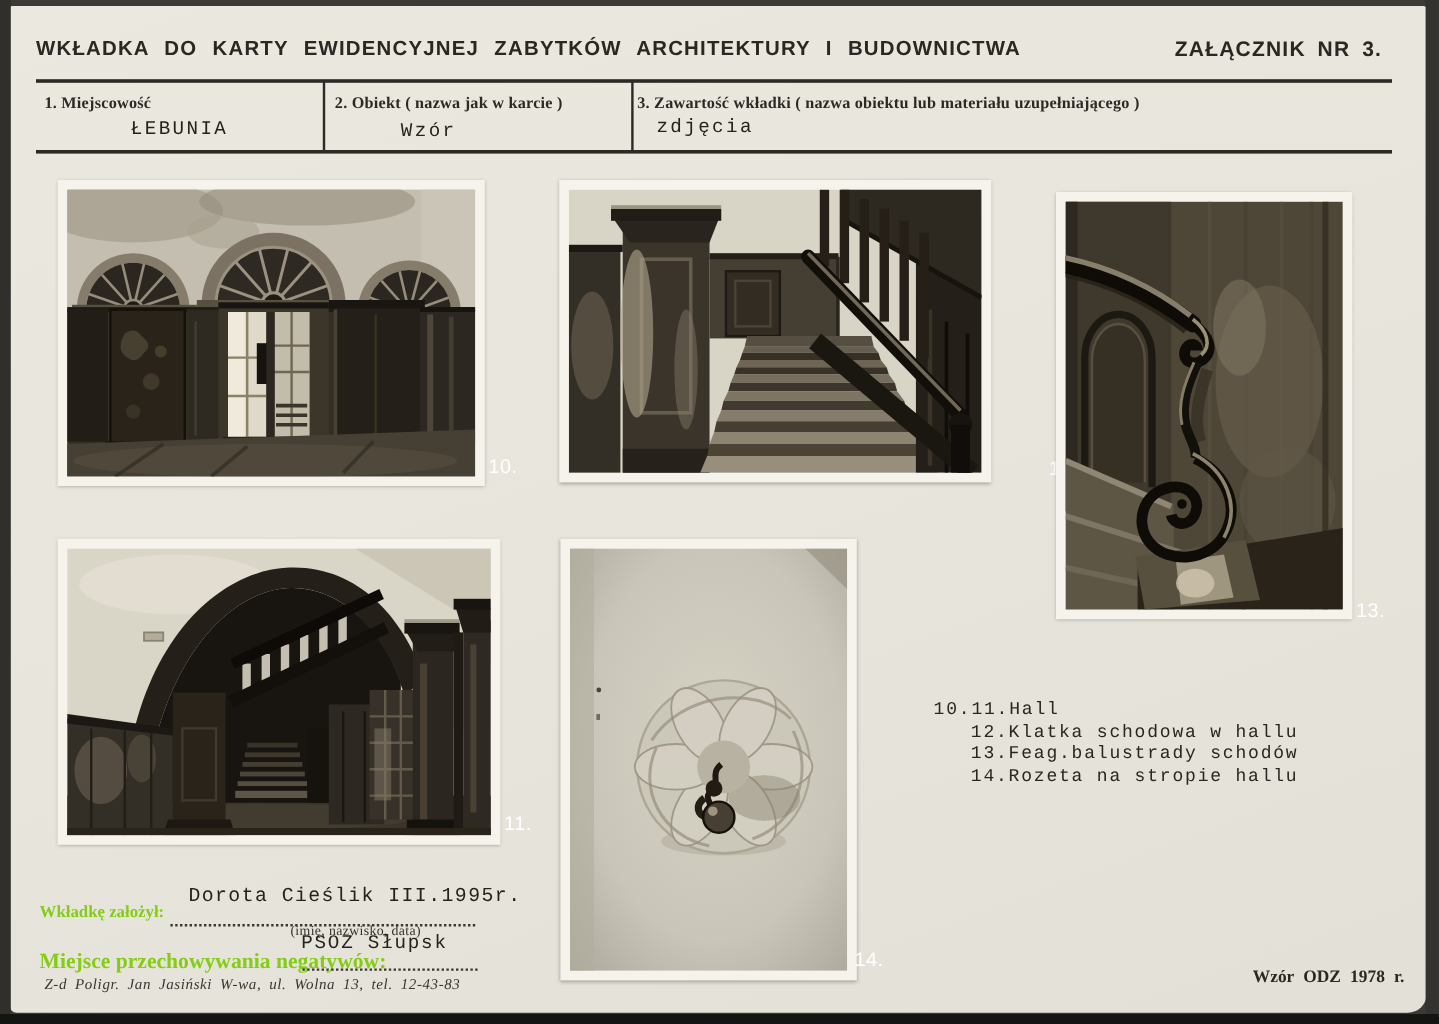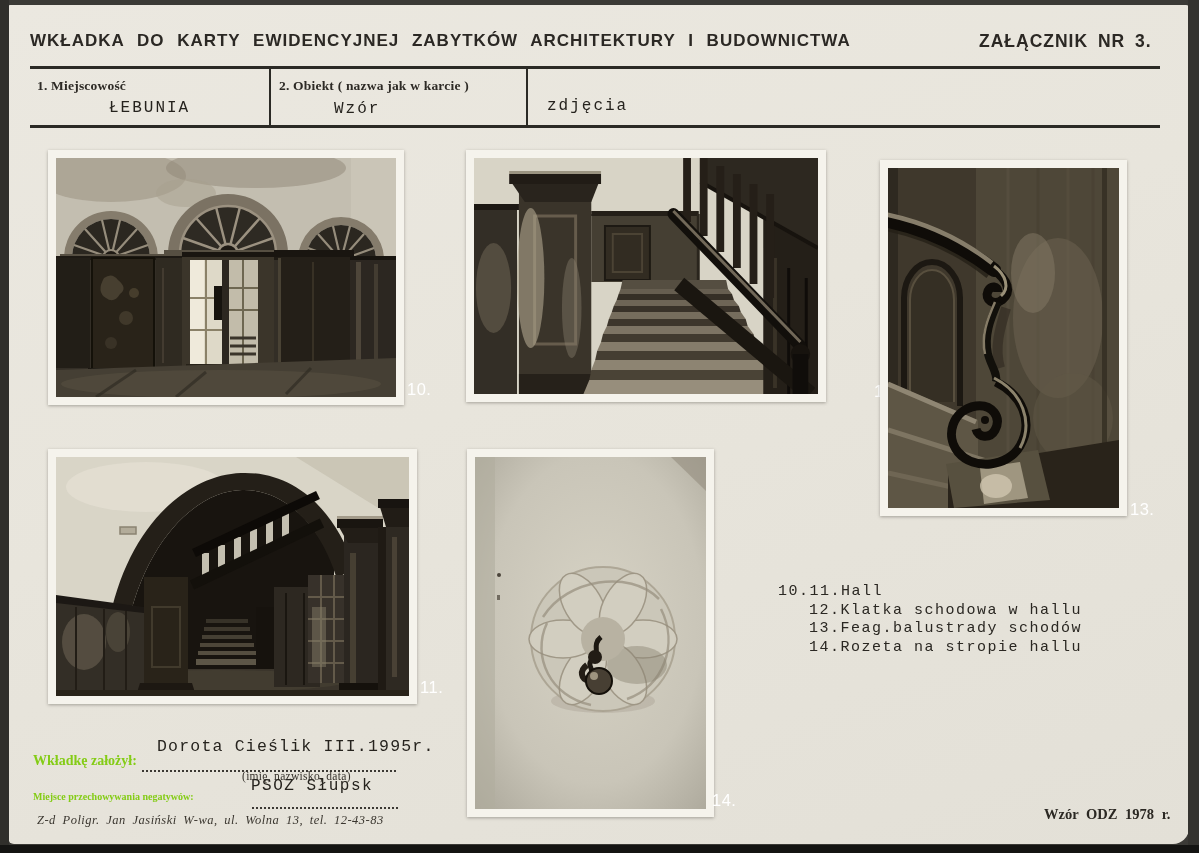--- a/index.html
+++ b/index.html
@@ -60,20 +60,21 @@
 
   <div class="abs hrule" style="left:30px;top:66px;width:1130px;"></div>
   <div class="abs hrule" style="left:30px;top:125px;width:1130px;"></div>
   <div class="abs vrule" style="left:269px;top:68px;height:57px;"></div>
   <div class="abs vrule" style="left:526px;top:68px;height:57px;"></div>
 
   <div class="abs flabel" style="left:37px;top:78px;">1. Miejscowość</div>
   <div class="abs typed fvalue" style="left:109px;top:99px;">ŁEBUNIA</div>
   <div class="abs flabel" style="left:279px;top:78px;">2. Obiekt ( nazwa jak w karcie )</div>
   <div class="abs typed fvalue" style="left:334px;top:100px;">Wzór</div>
+  <div class="abs flabel" style="left:531px;top:78px;">3. Zawartość wkładki ( nazwa obiektu lub materiału uzupełniającego )</div>
   <div class="abs typed fvalue" style="left:547px;top:97px;">zdjęcia</div>
 
   <figure class="abs photo" style="left:48px;top:150px;width:356px;height:255px;margin:0;">
     <svg viewBox="0 0 340 239" preserveAspectRatio="none">
       <rect width="340" height="239" fill="#b7b2a4"></rect>
       <rect width="340" height="100" fill="#c3beb0"></rect>
       <ellipse cx="55" cy="18" rx="75" ry="26" fill="#9a9181" opacity=".55"></ellipse>
       <ellipse cx="200" cy="10" rx="90" ry="20" fill="#8f8676" opacity=".5"></ellipse>
       <ellipse cx="130" cy="35" rx="30" ry="14" fill="#a89f8e" opacity=".5"></ellipse>
       <rect x="295" y="0" width="45" height="105" fill="#d0cbbd" opacity=".55"></rect>
@@ -341,17 +342,17 @@
     <div class="indent">12.Klatka schodowa w hallu</div>
     <div class="indent">13.Feag.balustrady schodów</div>
     <div class="indent">14.Rozeta na stropie hallu</div>
   </div>
 
   <div class="abs typed" style="left:157px;top:737px;font-size:16.5px;letter-spacing:1.2px;">Dorota Cieślik III.1995r.</div>
   <div class="abs sig-label" style="left:33px;top:753px;font-size:14px;">Wkładkę założył:</div>
   <div class="abs dotline" style="left:142px;top:752px;width:254px;height:18px;"></div>
   <div class="abs hint" style="left:242px;top:770px;">(imię, nazwisko, data)</div>
   <div class="abs typed" style="left:251px;top:777px;font-size:16px;letter-spacing:1.5px;">PSOZ Słupsk</div>
-  <div class="abs sig-label" style="left:33px;top:791px;font-size:10px;">Miejsce przechowywania negatywów:</div>
+  <div class="abs sig-label" style="left:33px;top:791px;font-size:18px;">Miejsce przechowywania negatywów:</div>
   <div class="abs dotline" style="left:252px;top:790px;width:146px;height:17px;"></div>
   <div class="abs printer" style="left:37px;top:813px;">Z-d Poligr.  Jan Jasiński  W-wa, ul. Wolna 13, tel. 12-43-83</div>
   <div class="abs formcode" style="left:1044px;top:806px;">Wzór ODZ 1978 r.</div>
 </div>
 
 </body></html>

